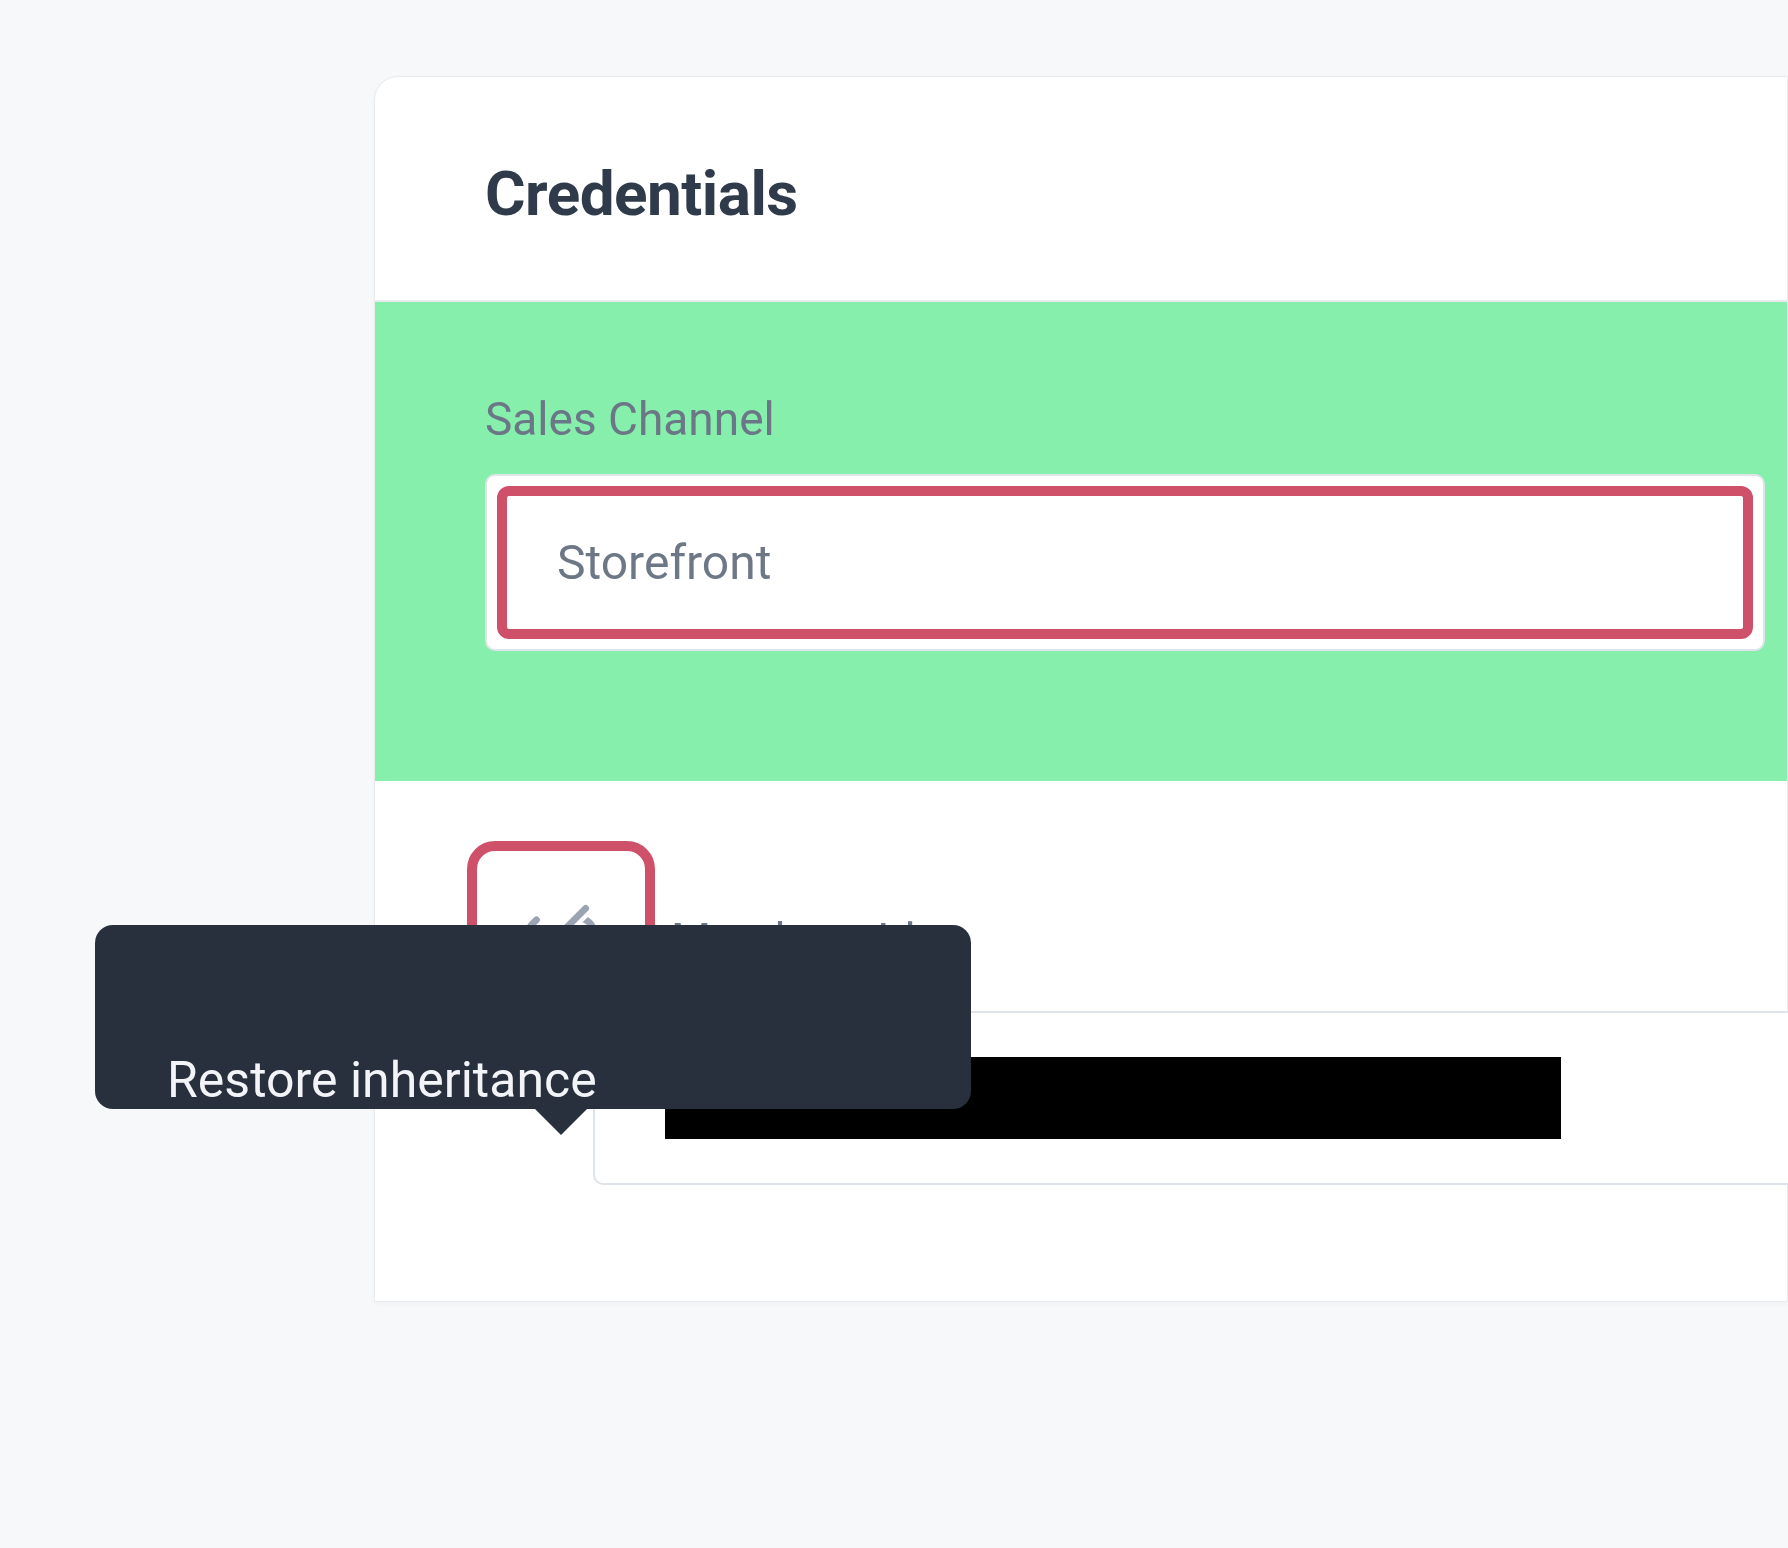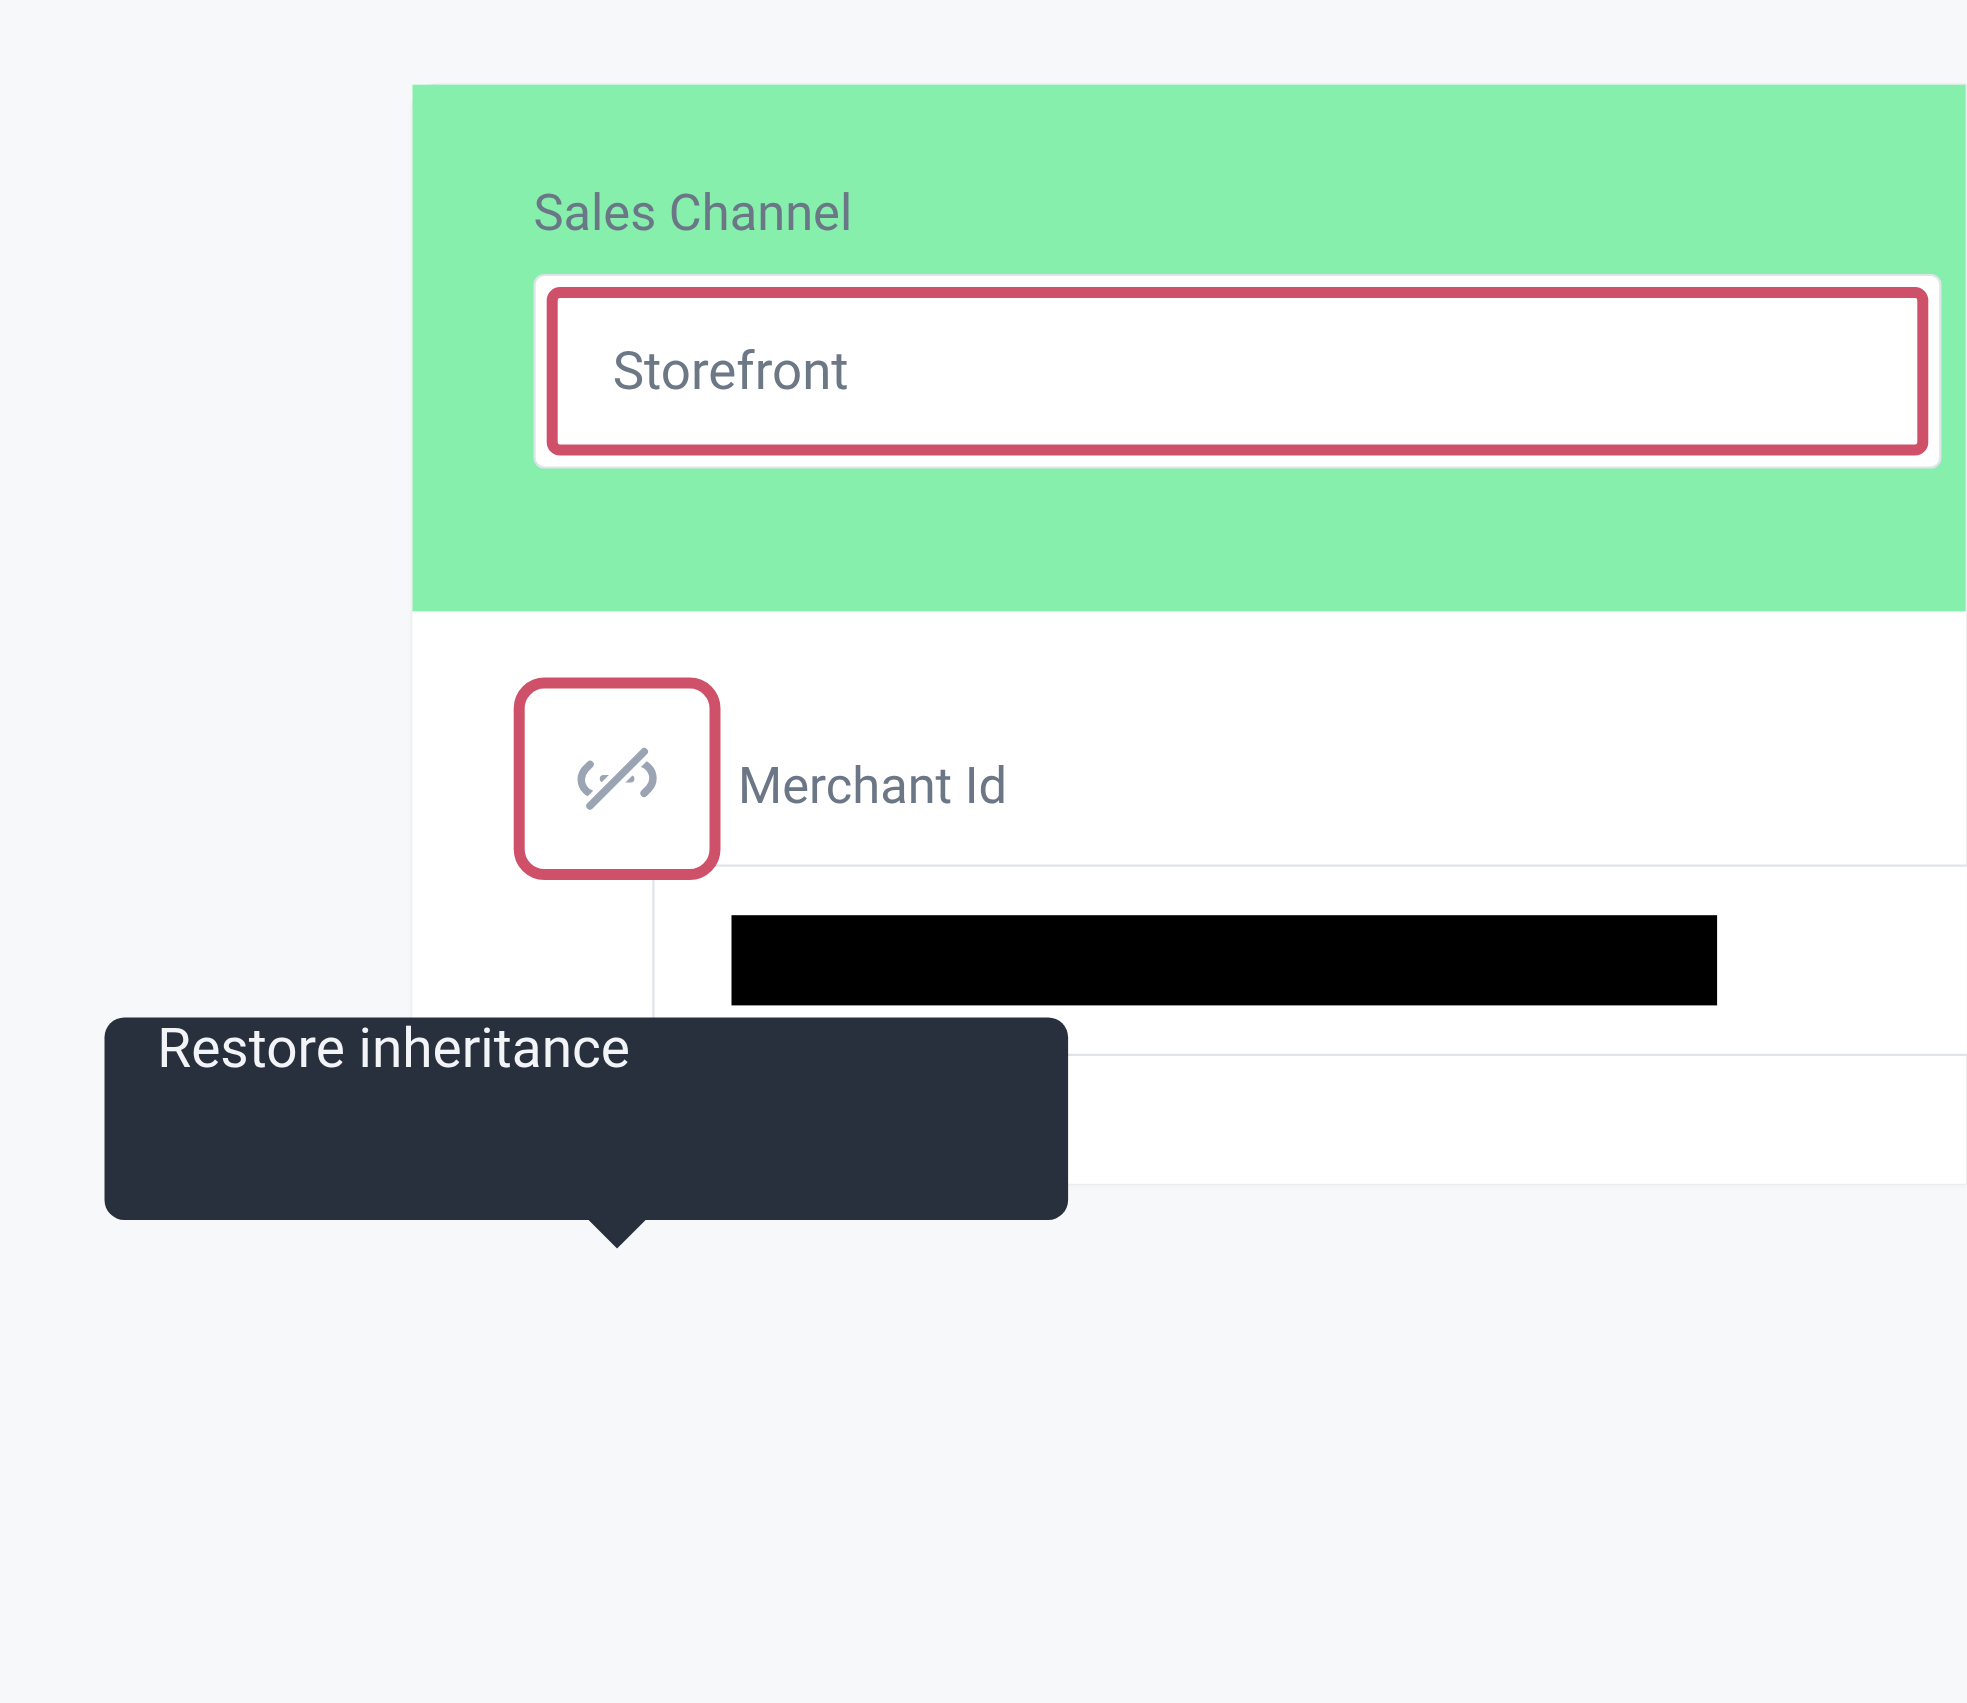--- a/index.html
+++ b/index.html
@@ -130,22 +130,22 @@
   
   .tooltip {
     position: absolute;
     left: 95px;
     top: 925px;
     width: 876px;
     height: 184px;
     background: #28303e;
     border-radius: 18px;
     display: flex;
-    align-items: flex-start;
-    padding-left: 48px;
+    align-items: flex-end;
+    padding-left: 72px;
     z-index: 50;
   }
 
   .tooltip-text {
     color: #f2f4f7;
     font-size: 50px;
     font-weight: 400;
   }
 
   .tooltip-arrow {
@@ -156,20 +156,23 @@
     height: 0;
     border-left: 28px solid transparent;
     border-right: 28px solid transparent;
     border-top: 28px solid #28303e;
   }
 </style>
 </head>
 <body>
 
 <div class="card">
+  <div class="card-header">
+    <h1 class="card-title">Credentials</h1>
+  </div>
 
   <div class="card-body-top">
     <div class="field-label">Sales Channel</div>
     <div class="select-wrap">
       <div class="select-outer">
         <div class="select-highlight">
           <span class="select-value">Storefront</span>
         </div>
       </div>
     </div>

